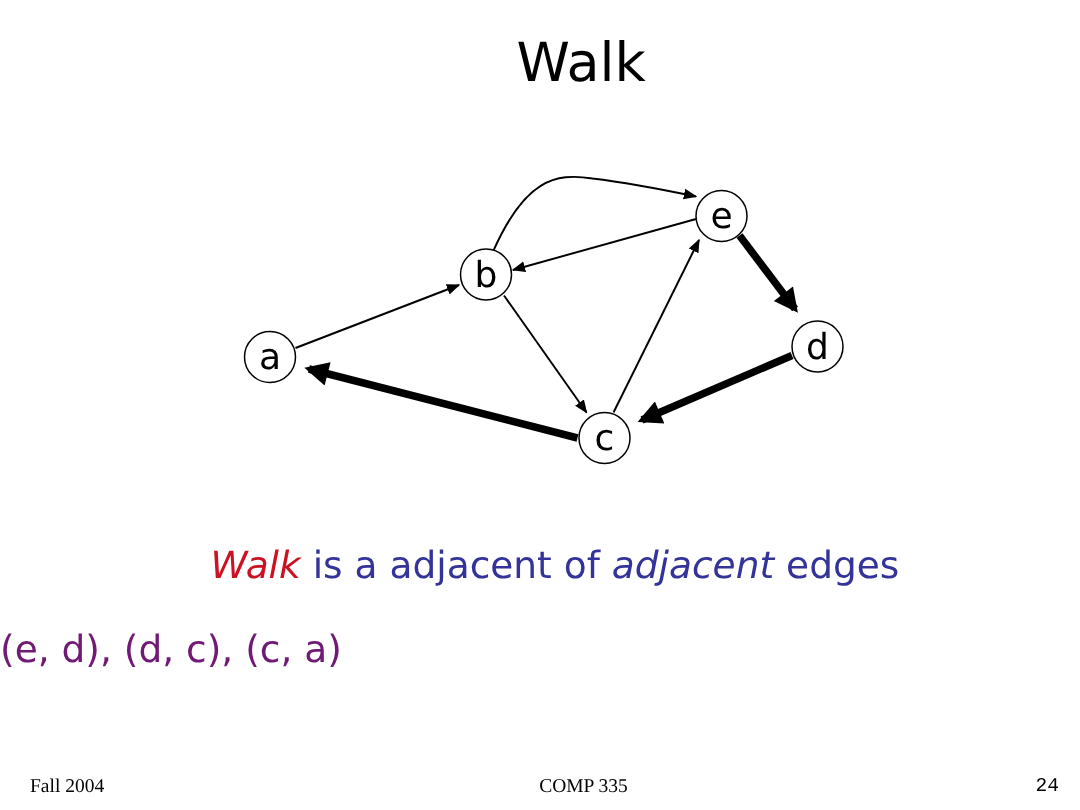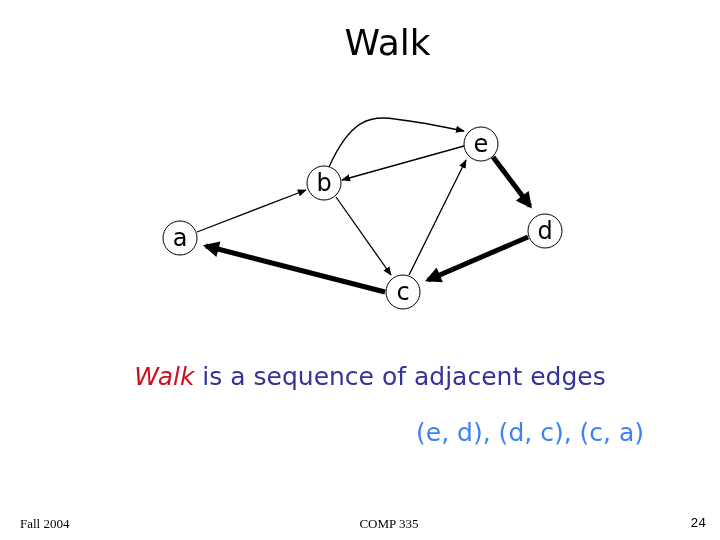--- a/index.html
+++ b/index.html
@@ -43,29 +43,30 @@
       font-size: 25px;
       color: #333399;
       font-family: "DejaVu Sans", sans-serif;
       white-space: nowrap;
     }
     .definition .term {
       color: #cc1122;
       font-style: italic;
     }
     .definition .emph {
+      font-style: italic;
     }
     .walk-seq {
       position: absolute;
       left: 0;
       top: 418px;
       width: 644px;
-      text-align: right;
+      text-align: left;
       font-size: 25px;
-      color: #3b82f6;
+      color: #701a75;
       font-family: "DejaVu Sans", sans-serif;
     }
     .footer {
       position: absolute;
       top: 516px;
       font-family: "Liberation Serif", serif;
       font-size: 13px;
       color: #000000;
     }
     .footer-left { left: 20px; }
@@ -112,19 +113,19 @@
   <g>
     <circle cx="545" cy="231" r="17" fill="#fff" stroke="#000" stroke-width="1"></circle>
     <text class="node-label" x="545" y="239" text-anchor="middle">d</text>
   </g>
   <g>
     <circle cx="481" cy="144" r="17" fill="#fff" stroke="#000" stroke-width="1"></circle>
     <text class="node-label" x="481" y="152" text-anchor="middle">e</text>
   </g>
 </svg>
 
-<div class="definition"><span class="term">Walk</span><span> is a sequence of </span><span class="emph">adjacent</span><span> edges</span></div>
+<div class="definition"><span class="term">Walk</span><span> is a adjacent of </span><span class="emph">adjacent</span><span> edges</span></div>
 
 <div class="walk-seq">(e, d), (d, c), (c, a)</div>
 
 <div class="footer footer-left">Fall 2004</div>
 <div class="footer footer-center">COMP 335</div>
 <div class="footer footer-right">24</div>
 
 </body></html>

